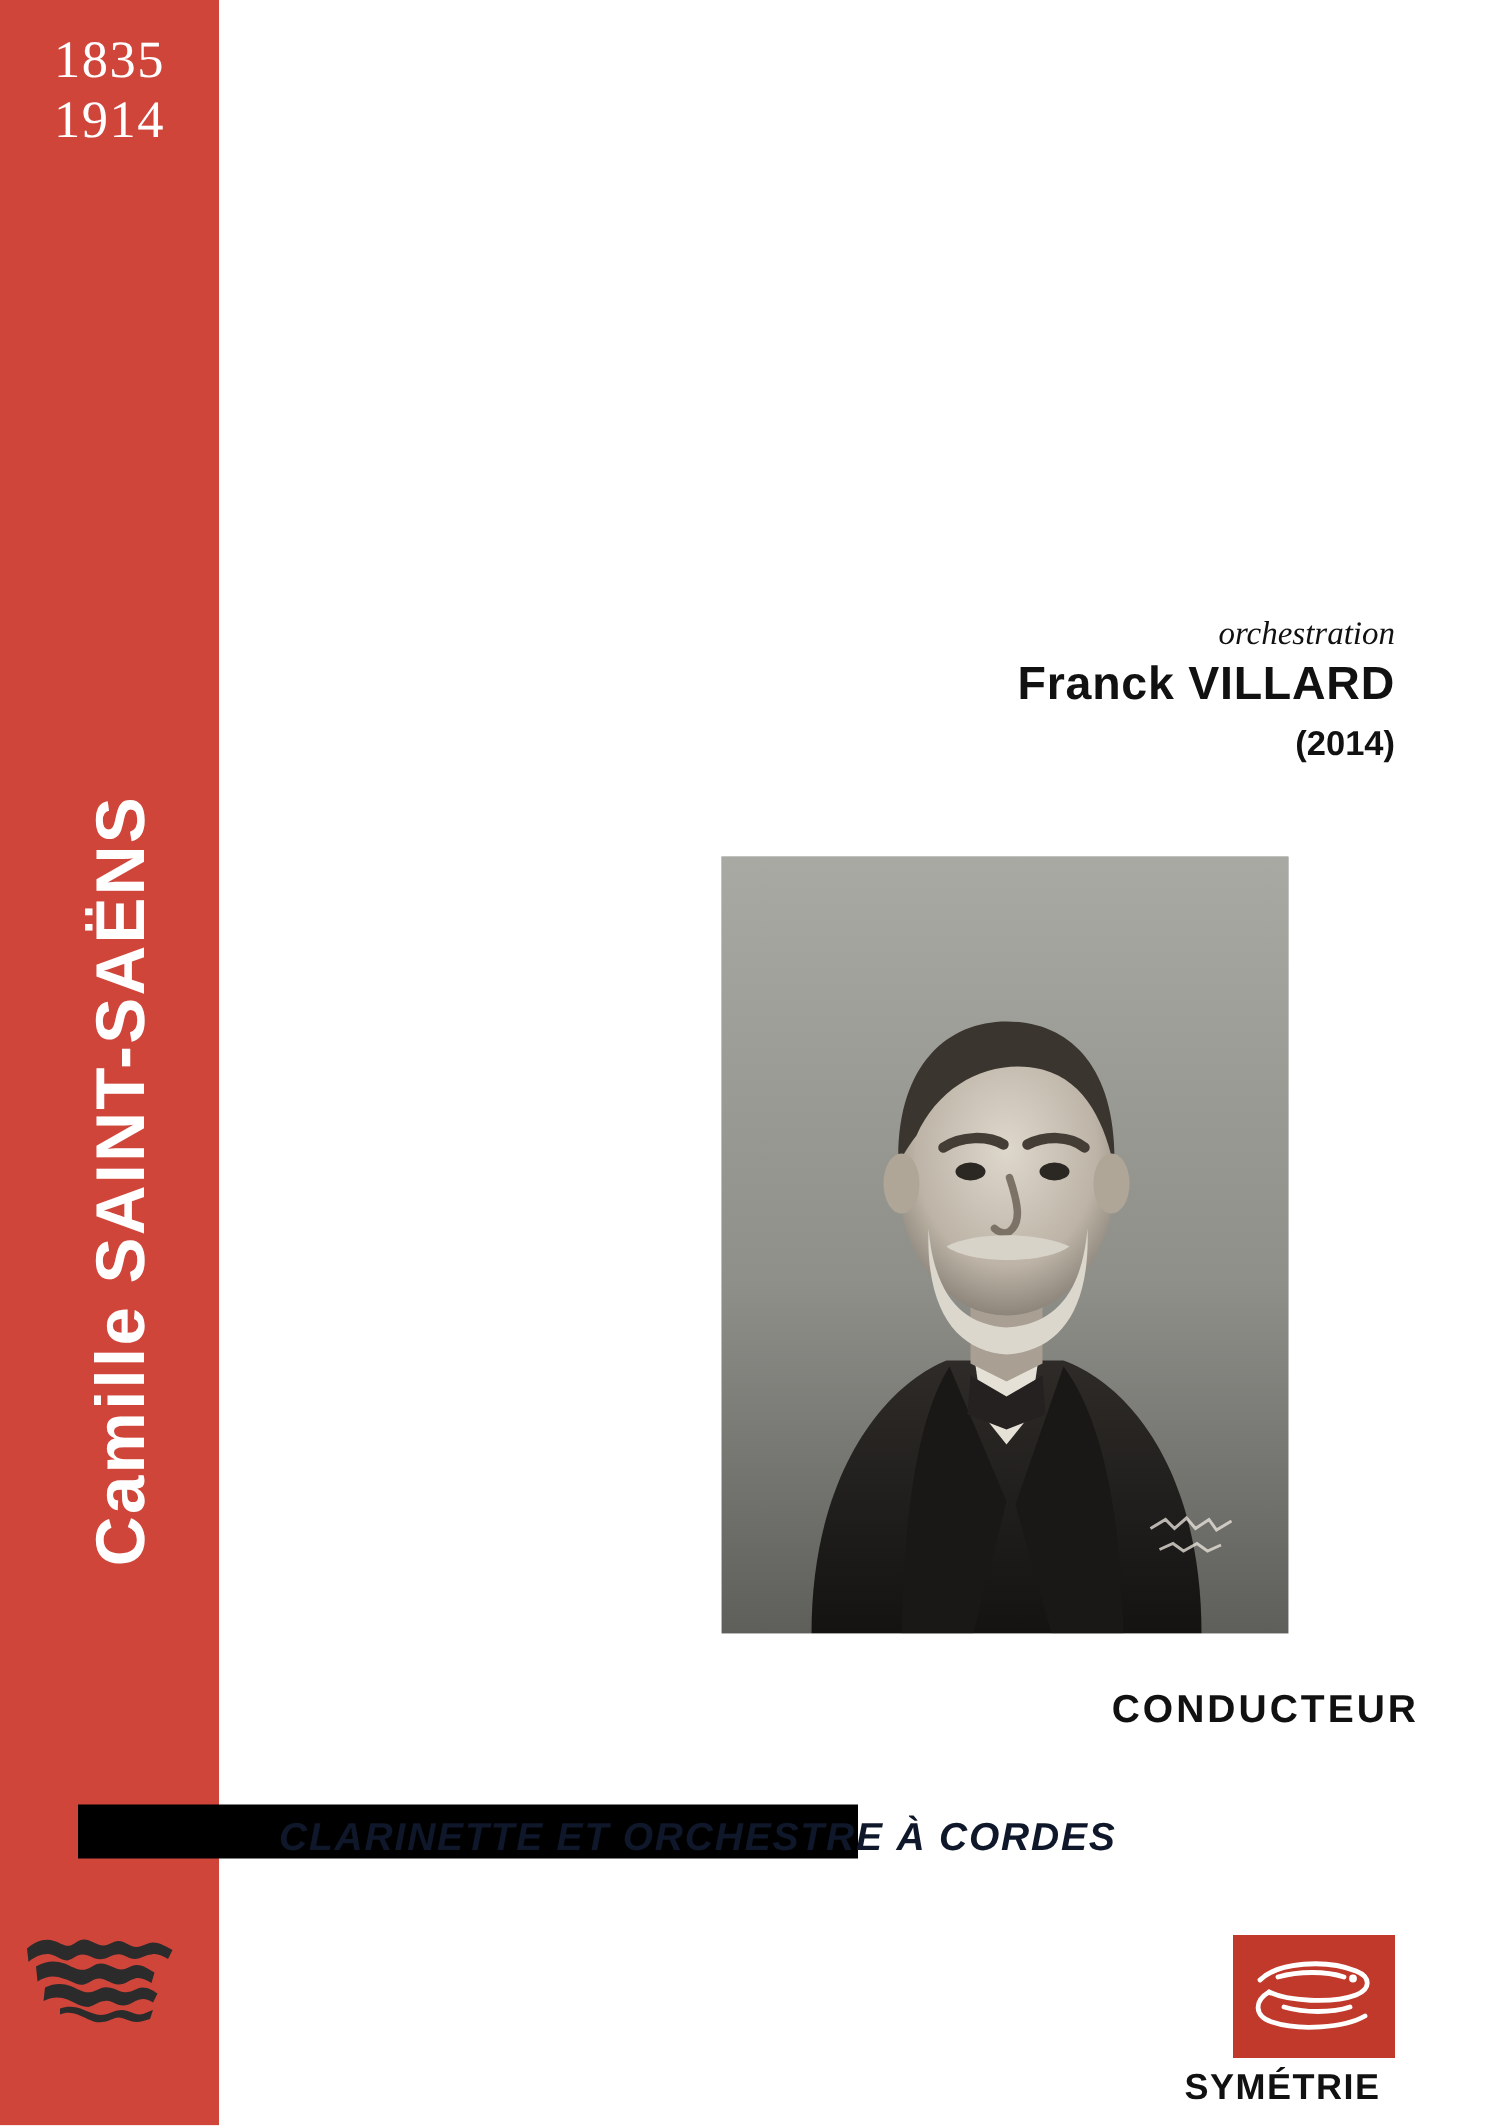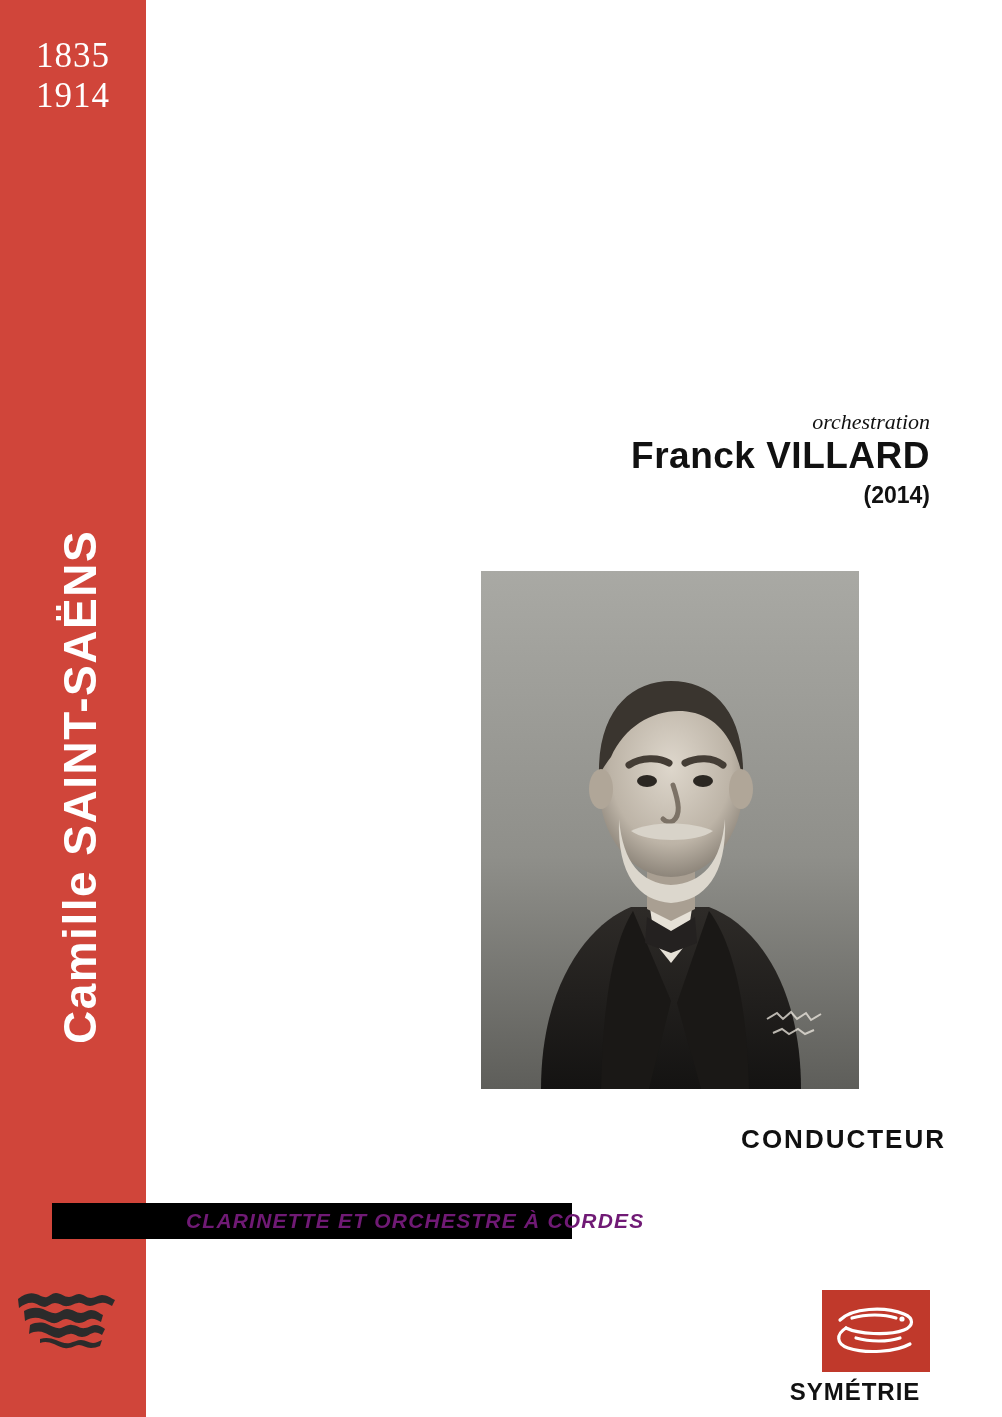--- a/index.html
+++ b/index.html
@@ -23,21 +23,21 @@
     position: absolute;
     left: 0;
     top: 0;
     width: 146px;
     height: 1417px;
     background: #d0453a;
   }
   .band-years {
     position: absolute;
     left: 0;
-    top: 36px;
+    top: 20px;
     width: 146px;
     text-align: center;
     color: #ffffff;
     font-family: "Liberation Serif", serif;
     font-size: 35px;
     line-height: 40px;
     letter-spacing: 1px;
   }
   .band-years div { display: block; }
 
@@ -112,21 +112,21 @@
   }
   .credits-role {
     font-family: "Liberation Serif", serif;
     font-style: italic;
     font-size: 22px;
     line-height: 28px;
   }
   .credits-name {
     font-family: "Liberation Sans", sans-serif;
     font-weight: bold;
-    font-size: 37px;
+    font-size: 31px;
     line-height: 40px;
     letter-spacing: 0.5px;
     text-align: right;
   }
   .credits-year {
     font-family: "Liberation Sans", sans-serif;
     font-weight: bold;
     font-size: 23px;
     line-height: 38px;
   }
@@ -165,23 +165,23 @@
     height: 36px;
     background: #000000;
   }
   .instr-text {
     position: absolute;
     left: 186px;
     top: 1209px;
     font-family: "Liberation Sans", sans-serif;
     font-style: italic;
     font-weight: bold;
-    font-size: 21px;
+    font-size: 26px;
     letter-spacing: 1.2px;
-    color: #701a75;
+    color: #0f172a;
   }
 
   
   .logo-box {
     position: absolute;
     left: 822px;
     top: 1290px;
     width: 108px;
     height: 82px;
     background: #c0392b;

